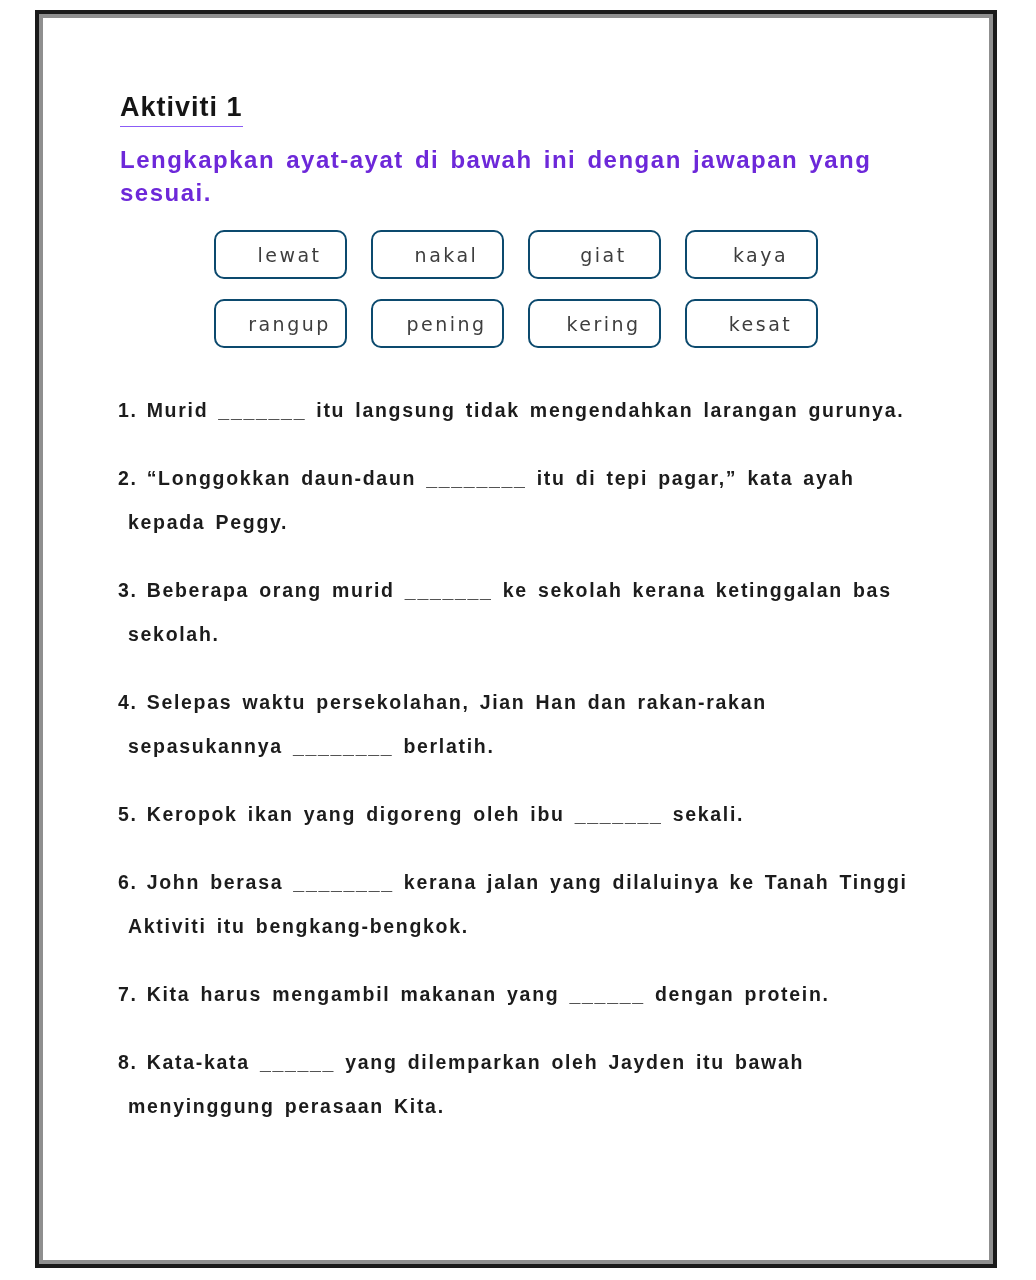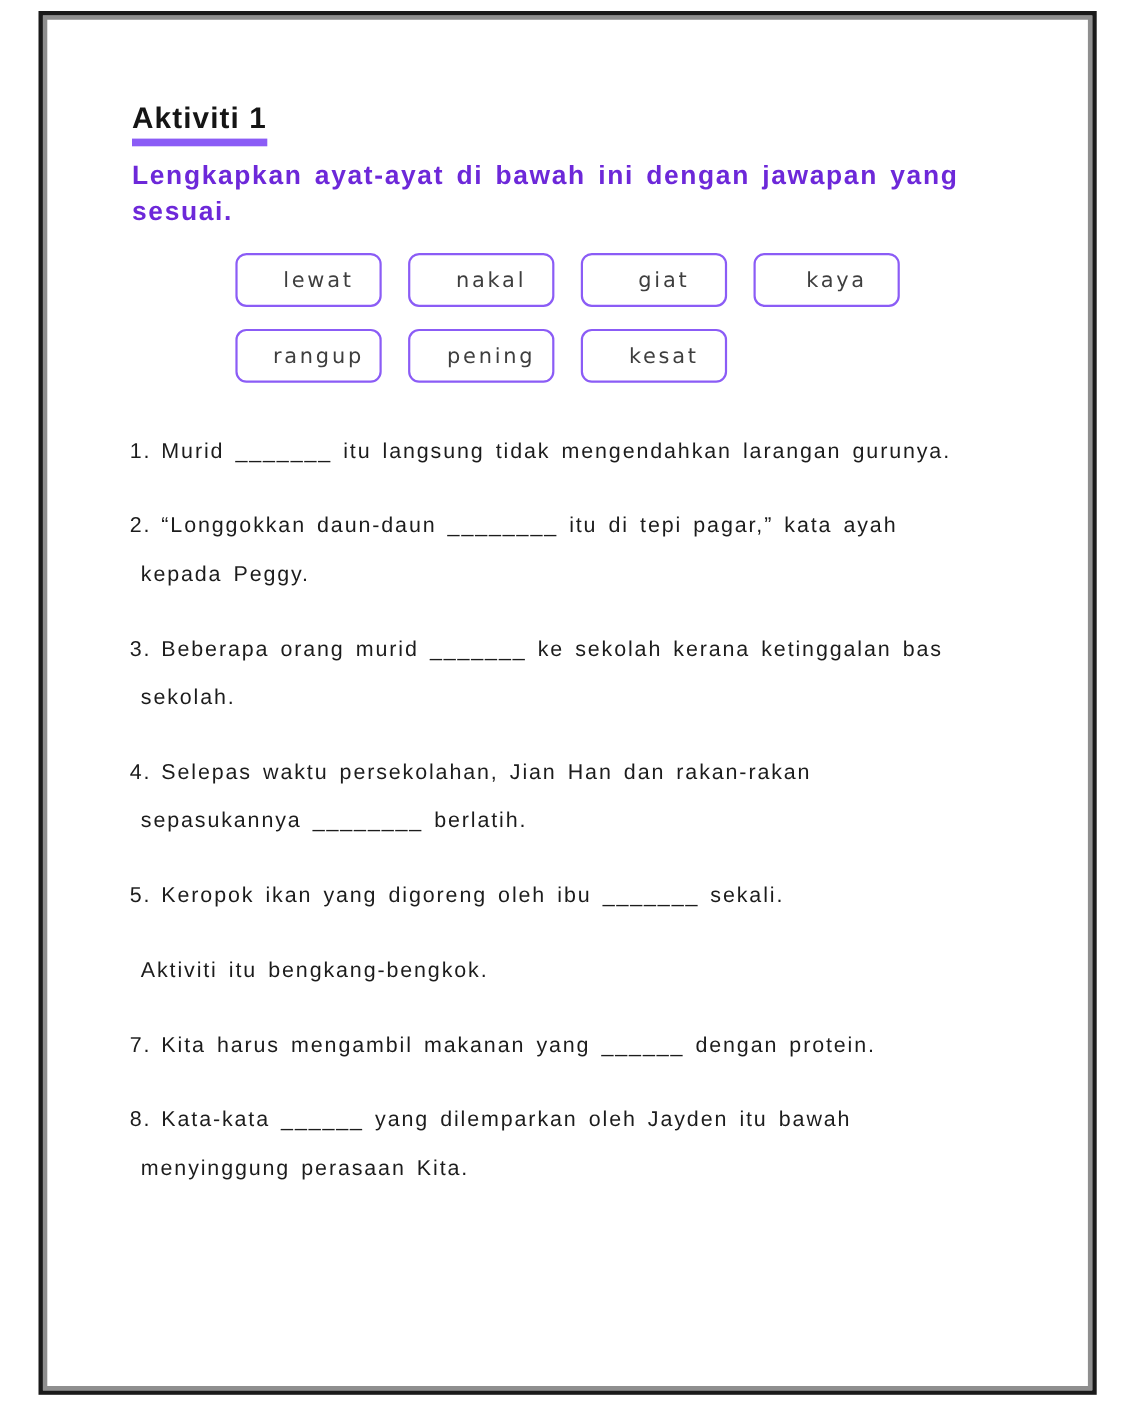--- a/index.html
+++ b/index.html
@@ -21,21 +21,21 @@
     position: absolute;
     left: 0; top: 0; right: 0; bottom: 0;
   }
   .worksheet-title {
     position: absolute;
     left: 81px; top: 78px;
     font-size: 27px;
     font-weight: bold;
     letter-spacing: 1px;
     color: #151515;
-    border-bottom: 7px solid #8b5cf6;
+    border-bottom: 1px solid #8b5cf6;
     padding-bottom: 3px;
     display: inline-block;
     white-space: nowrap;
   }
   .instruction {
     position: absolute;
     left: 81px; top: 129px;
     font-size: 24px;
     font-weight: bold;
     letter-spacing: 1.5px;
@@ -47,42 +47,42 @@
   .word-bank {
     position: absolute;
     left: 175px; top: 216px;
     display: grid;
     grid-template-columns: repeat(4, 133px);
     column-gap: 24px;
     row-gap: 20px;
   }
   .word-chip {
     height: 49px;
-    border: 2px solid #8b5cf6;
+    border: 2px solid #0c4a6e;
     border-radius: 10px;
     background: #ffffff;
     display: flex;
     align-items: center;
     justify-content: center;
     font-family: "DejaVu Sans", sans-serif;
     font-size: 19px;
     letter-spacing: 2.5px;
     color: #3e3e3e;
     white-space: nowrap;
     padding-left: 18px;
   }
   .questions {
     position: absolute;
     left: 79px; top: 374px;
     color: #1c1c1c;
     font-size: 19.5px;
     letter-spacing: 1.7px;
     word-spacing: 3px;
   }
-  .question { margin-bottom: 24px; }
+  .question { margin-bottom: 24px; font-weight: bold; }
   .q-line { line-height: 44px; white-space: nowrap; }
   .q-line.cont { padding-left: 10px; }
   .q-num { display: inline-block; margin-right: 9px; }
 </style>
 </head>
 <body>
 
 <div class="page-frame">
   <div class="content">
 
@@ -93,20 +93,21 @@
       <div>sesuai.</div>
     </div>
 
     <div class="word-bank">
       <div class="word-chip">lewat</div>
       <div class="word-chip">nakal</div>
       <div class="word-chip">giat</div>
       <div class="word-chip">kaya</div>
       <div class="word-chip">rangup</div>
       <div class="word-chip">pening</div>
+      <div class="word-chip">kering</div>
       <div class="word-chip">kesat</div>
     </div>
 
     <div class="questions">
 
       <div class="question">
         <div class="q-line"><span class="q-num">1.</span><span>Murid _______ itu langsung tidak mengendahkan larangan gurunya.</span></div>
       </div>
 
       <div class="question">
@@ -122,20 +123,21 @@
       <div class="question">
         <div class="q-line"><span class="q-num">4.</span><span>Selepas waktu persekolahan, Jian Han dan rakan-rakan</span></div>
         <div class="q-line cont">sepasukannya ________ berlatih.</div>
       </div>
 
       <div class="question">
         <div class="q-line"><span class="q-num">5.</span><span>Keropok ikan yang digoreng oleh ibu _______ sekali.</span></div>
       </div>
 
       <div class="question">
+        <div class="q-line"><span class="q-num">6.</span><span>John berasa ________ kerana jalan yang dilaluinya ke Tanah Tinggi</span></div>
         <div class="q-line cont">Aktiviti itu bengkang-bengkok.</div>
       </div>
 
       <div class="question">
         <div class="q-line"><span class="q-num">7.</span><span>Kita harus mengambil makanan yang ______ dengan protein.</span></div>
       </div>
 
       <div class="question">
         <div class="q-line"><span class="q-num">8.</span><span>Kata-kata ______ yang dilemparkan oleh Jayden itu bawah</span></div>
         <div class="q-line cont">menyinggung perasaan Kita.</div>

